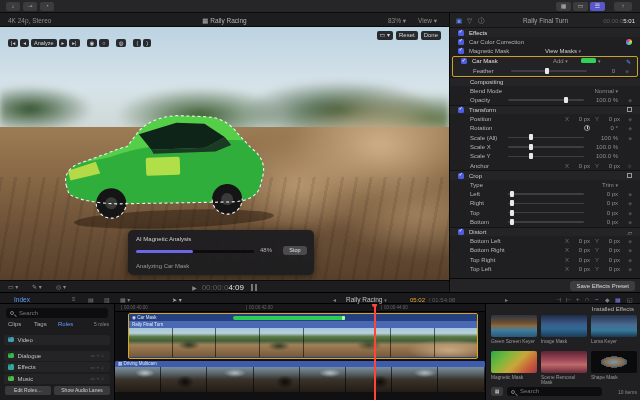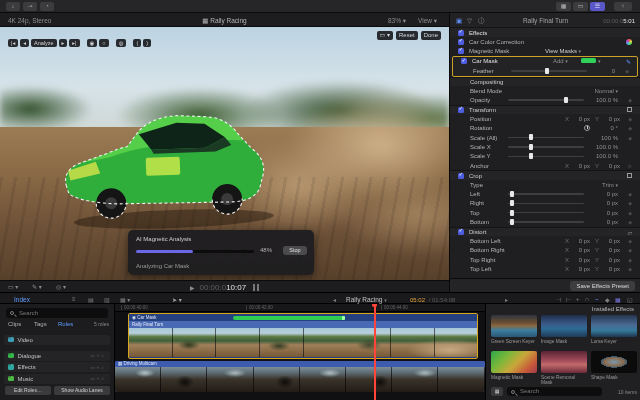--- a/index.html
+++ b/index.html
@@ -211,21 +211,21 @@
       <span class="abs" style="left:8px;top:33px;color:#9a9a9a;">Analyzing Car Mask</span>
     </div>
   </div>
 
   <div id="transport">
     <span class="tool" style="left:8px;"><span>▭</span> <span>▾</span></span>
     <span class="tool" style="left:32px;"><span>✎</span> <span>▾</span></span>
     <span class="tool" style="left:56px;"><span>◎</span> <span>▾</span></span>
     <div id="tc">
       <span style="color:#8a8a8a;font-size:6px;">▶</span>
-      <span class="dim">00:00:0</span><span class="bright">10:07</span>
+      <span class="dim">00:00:0</span><span class="bright">4:09</span>
       <span class="meter"></span><span class="meter"></span>
     </div>
   </div>
 
   <div id="inspector">
     <div class="irow isec" style="height:10px;">
       <span class="cb"></span>
       <span style="color:#e0e0e0;">Effects</span>
     </div>
     <div class="irow" style="padding-left:8px;">

